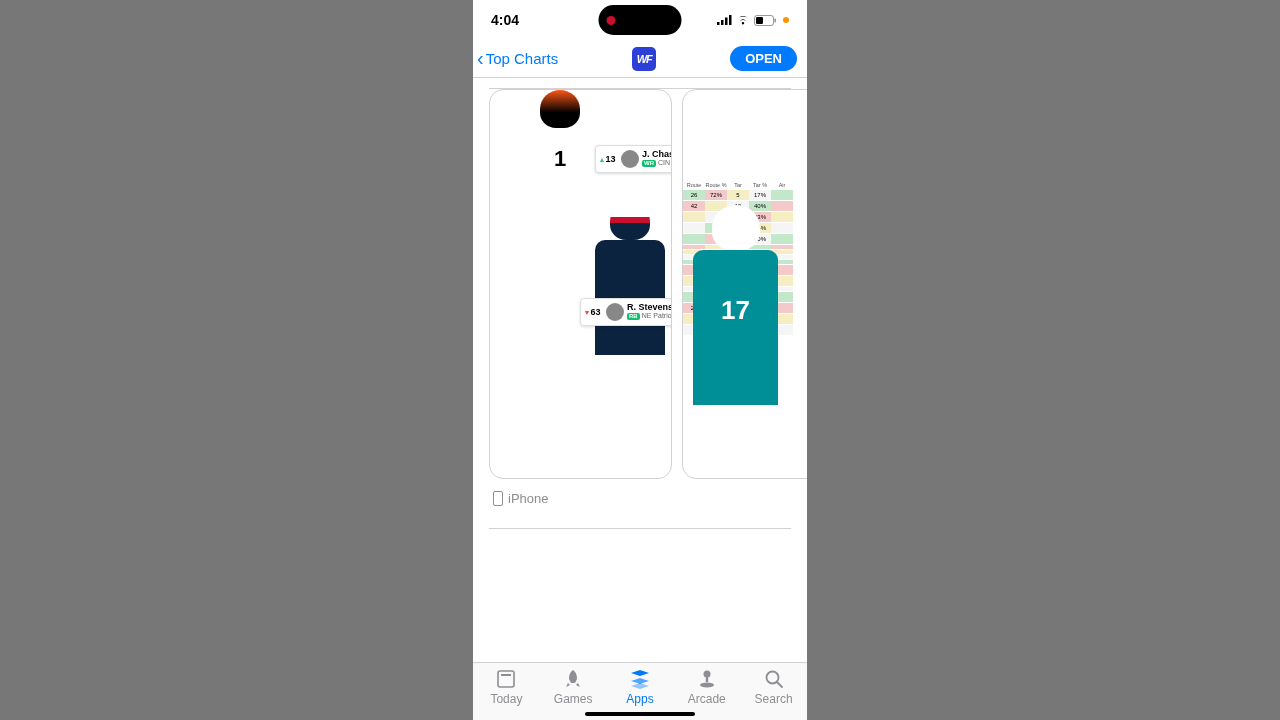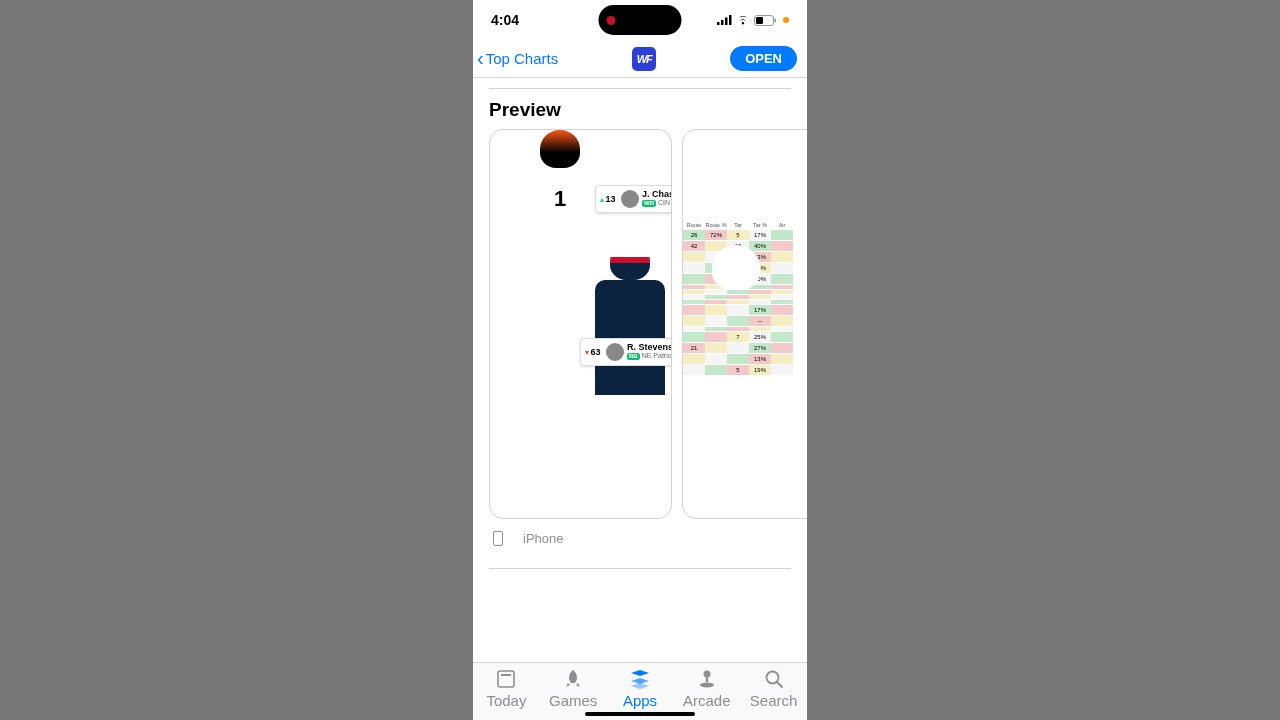--- a/index.html
+++ b/index.html
@@ -64,28 +64,28 @@
     .stats-grid { position: absolute; top: 90px; left: 0; right: 0; font-size: 6px; }
     .stats-header { display: flex; color: #555; font-size: 5.5px; padding: 2px 0; }
     .stats-header div, .stats-row div { width: 22px; text-align: center; }
     .stats-row { display: flex; margin-bottom: 1px; }
     .cell { padding: 2px 0; }
     .cg { background: #c2e8c9; }
     .cr { background: #f3c9c9; }
     .cy { background: #f5eec3; }
     .cw { background: #f5f5f5; }
 
-    .device-label { display: flex; align-items: center; gap: 20px; padding: 12px 20px; color: #8e8e93; font-size: 13px; }
+    .device-label { display: flex; align-items: center; gap: 5px; padding: 12px 20px; color: #8e8e93; font-size: 13px; }
     .phone-icon { width: 10px; height: 15px; border: 1.3px solid #8e8e93; border-radius: 2px; }
 
     .tab-bar { position: absolute; bottom: 0; left: 0; right: 0; height: 58px; background: #f9f9f9; border-top: 0.5px solid #d1d1d6; display: flex; justify-content: space-around; padding-top: 5px; }
     .tab-item { display: flex; flex-direction: column; align-items: center; gap: 2px; color: #8e8e93; cursor: pointer; flex: 1; }
     .tab-item.active { color: #007aff; }
     .tab-icon { height: 22px; display: flex; align-items: center; justify-content: center; }
-    .tab-label { font-size: 15px; }
+    .tab-label { font-size: 12px; }
     .home-indicator { position: absolute; bottom: 4px; left: 50%; transform: translateX(-50%); width: 110px; height: 4px; background: #000; border-radius: 3px; }
   </style>
 </head>
 <body>
 
 <div class="phone">
 
   <div class="status-bar">
     <div class="status-time">4:04</div>
     <div class="dynamic-island">
@@ -114,21 +114,20 @@
     <div class="nav-back">
       <span class="chevron-left">‹</span>
       <span>Top Charts</span>
     </div>
     <div class="app-icon-small">WF</div>
     <button class="open-btn">OPEN</button>
   </div>
 
   <div class="content">
     <div class="section-divider"></div>
-    <div class="preview-title">Preview</div>
 
     <div class="cards-row">
       <div class="preview-card">
         <div class="player-area">
           <div class="player-fig p1">
             <div class="helmet h1"></div>
             <div class="jersey j1">
                 <div class="jnum">1</div>
               </div>
           </div>
@@ -274,20 +273,23 @@
                 <div class="cell cw"></div>
                 <div class="cell cg"></div>
                 <div class="cell cr">5</div>
                 <div class="cell cy">19%</div>
                 <div class="cell cw"></div>
               </div>
             </div>
         </div>
         <div class="player-fig p3" style="top:115px">
           <div class="helmet h3"></div>
+          <div class="jersey j3">
+              <div class="jnum">17</div>
+            </div>
         </div>
       </div>
     </div>
 
     <div class="device-label">
       <div class="phone-icon"></div>
       <span>iPhone</span>
     </div>
     <div class="section-divider"></div>
   </div>

